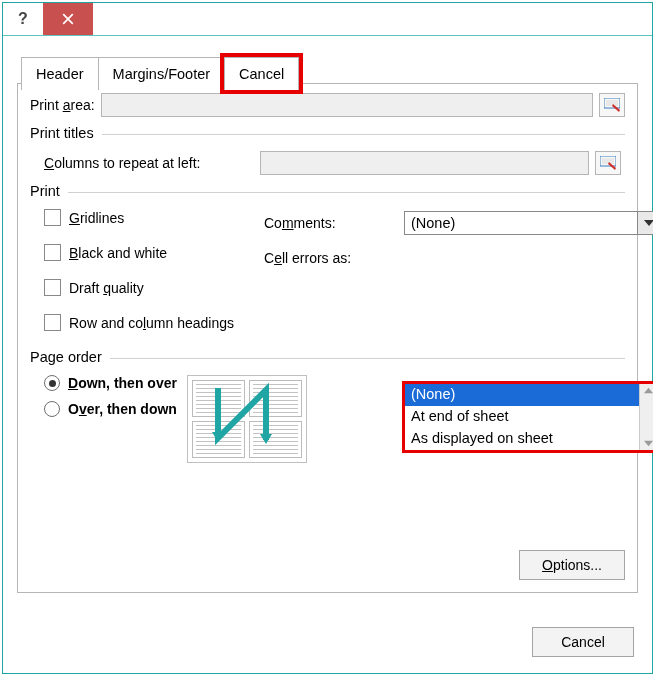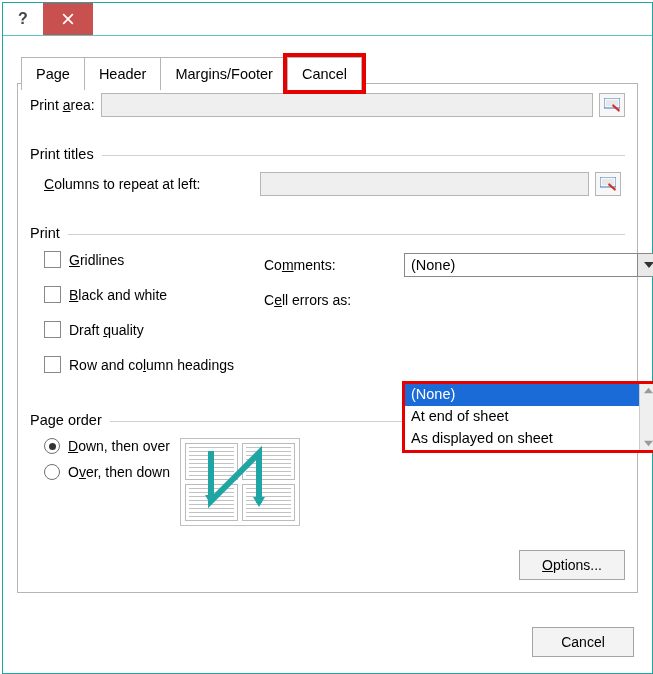--- a/index.html
+++ b/index.html
@@ -122,21 +122,21 @@
     border: 1px solid #b5b5b5;
     background: #f7f7f7;
     display: flex;
     align-items: center;
     justify-content: center;
   }
   .ref-btn svg { width: 16px; height: 14px; }
   
   .group {
     position: relative;
-    margin-top: 29px;
+    margin-top: 8px;
   }
   .group-title {
     position: relative;
     display: inline-block;
     background: #fff;
     padding-right: 8px;
     z-index: 1;
     font-size: 14.5px;
   }
   .group-line {
@@ -323,21 +323,20 @@
           <line x1="1" y1="1" x2="9" y2="9" stroke="#fff" stroke-width="1.4"></line>
           <line x1="9" y1="1" x2="1" y2="9" stroke="#fff" stroke-width="1.4"></line>
         </svg>
       </div>
     </div>
   </div>
 
   <div class="body">
 
     <div class="tabs">
-      <div class="tab">Page</div>
       <div class="tab">Header</div>
       <div class="tab">Margins/Footer</div>
       <div class="tab active highlight">Cancel</div>
     </div>
 
     <div class="content">
 
       <div class="row">
         <span class="label">
           Print <span class="u">a</span>rea:
@@ -411,21 +410,21 @@
               <div class="checkbox"></div>
               <span>Row and co<span class="u">l</span>umn headings</span>
             </div>
           </div>
         </div>
       </div>
 
       <div class="group">
         <div class="group-line"></div>
         <span class="group-title">Page order</span>
-        <div class="group-body" style="display:flex;align-items:flex-start;">
+        <div class="group-body" style="display:flex;align-items:flex-start;font-weight:bold;">
           <div>
             <div class="radio-row">
               <div class="radio checked"></div>
               <span><span class="u">D</span>own, then over</span>
             </div>
             <div class="radio-row">
               <div class="radio"></div>
               <span>O<span class="u">v</span>er, then down</span>
             </div>
           </div>

